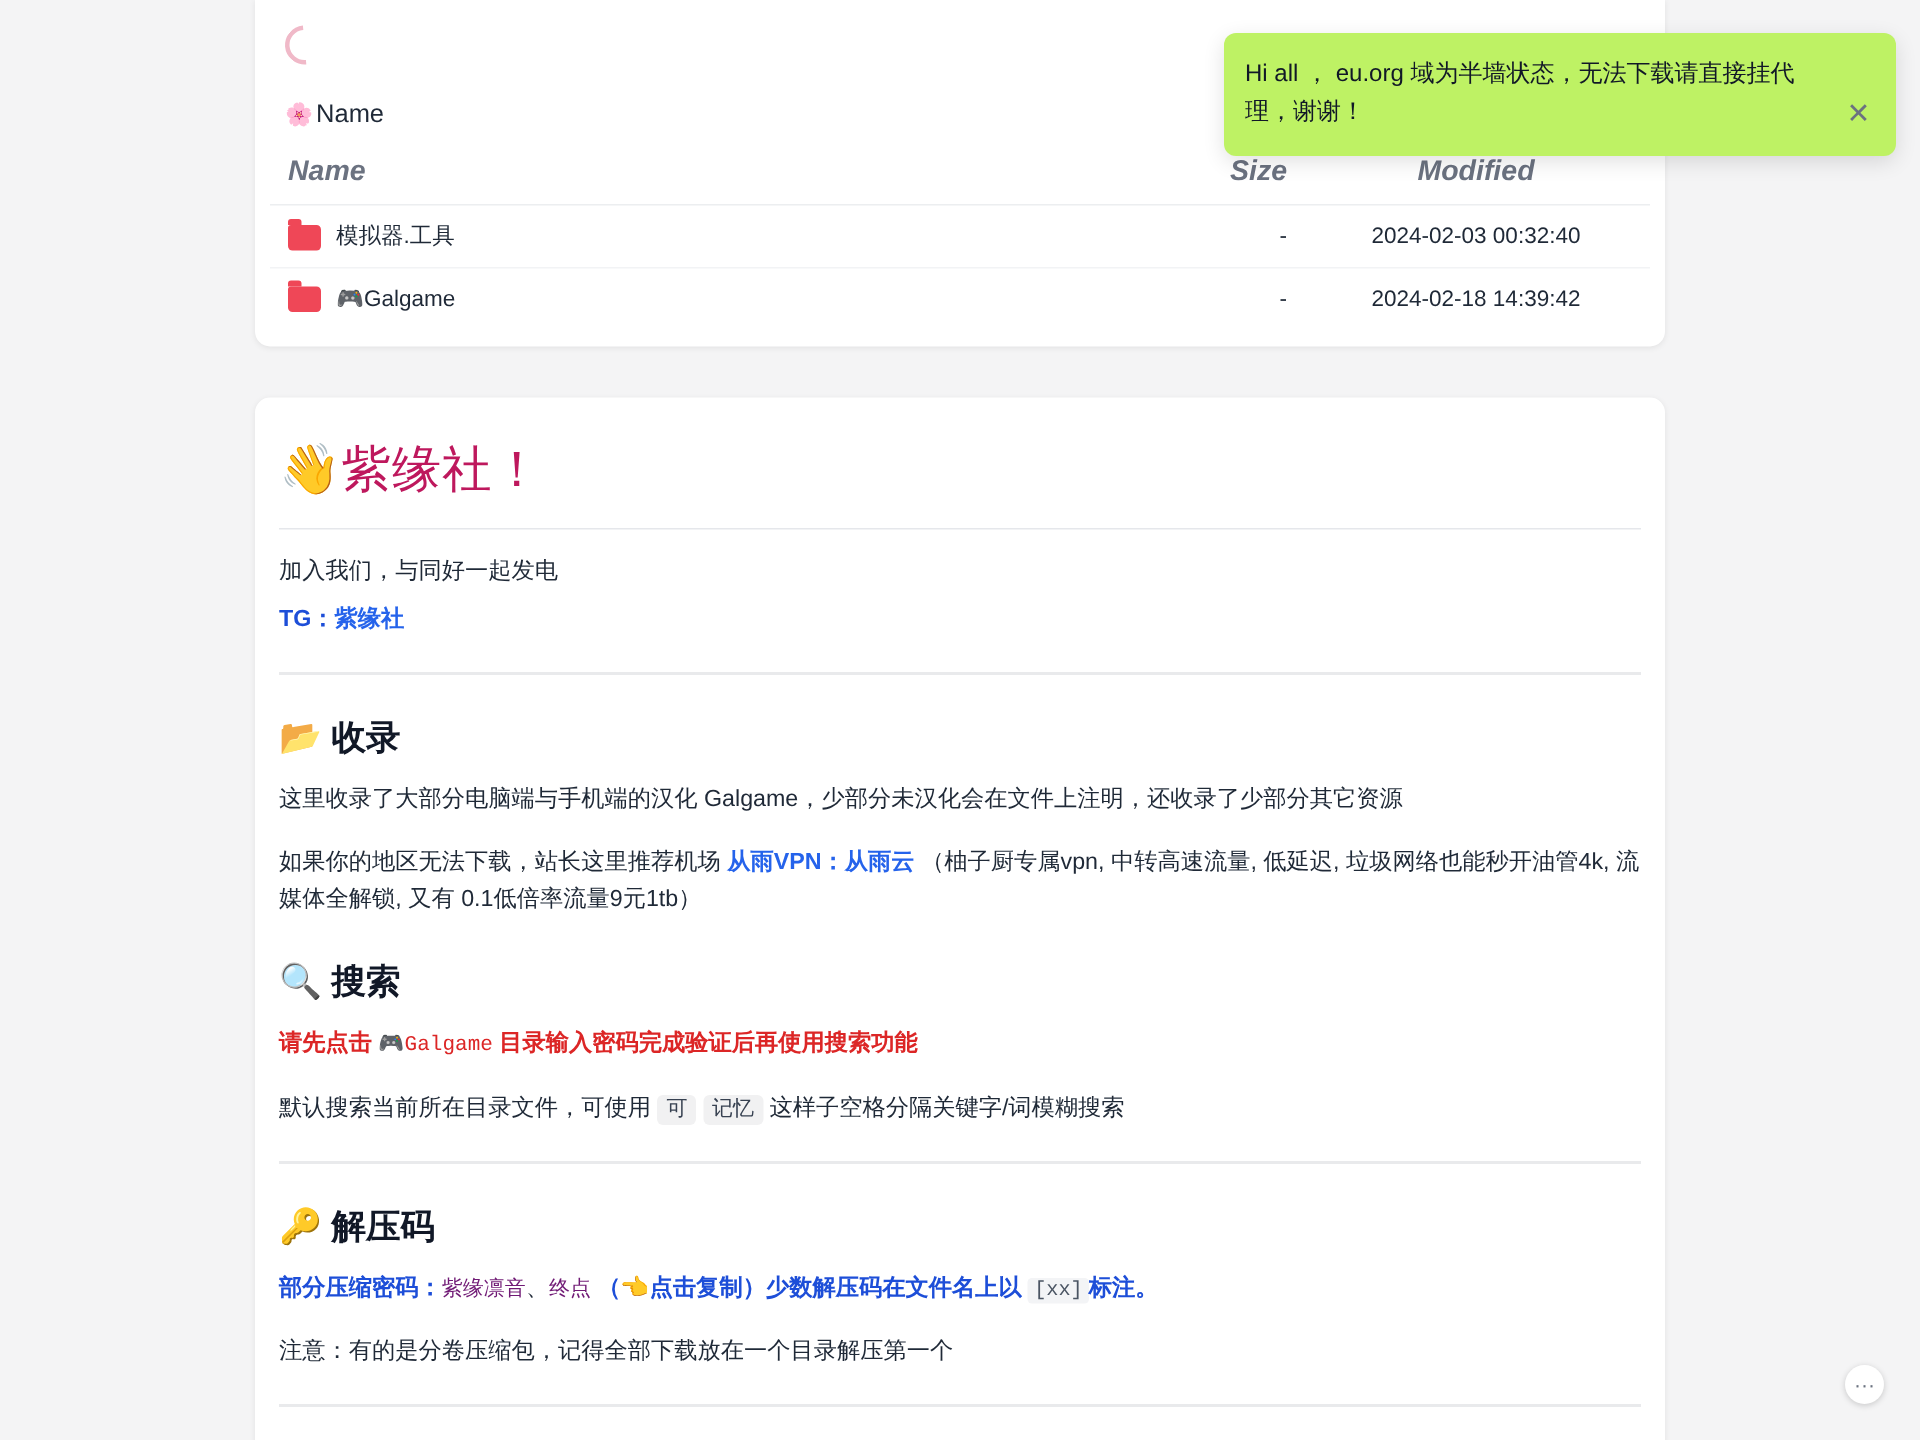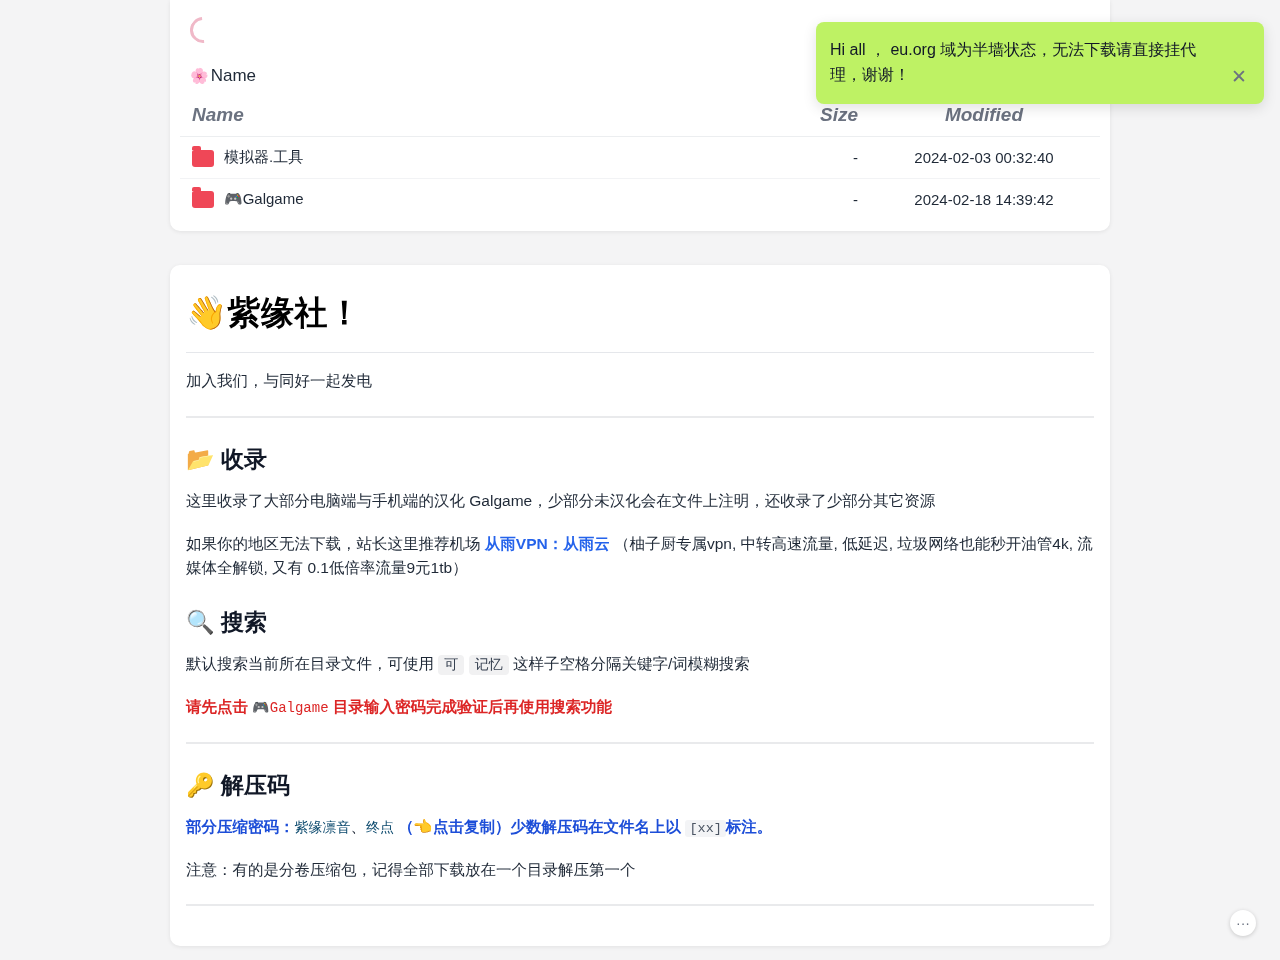--- a/index.html
+++ b/index.html
@@ -105,22 +105,22 @@
     top: 265px;
     width: 940px;
     background: #ffffff;
     border-radius: 10px;
     box-shadow: 0 1px 4px rgba(0,0,0,0.08);
     padding: 18px 16px 20px 16px;
   }
   .readme h1 {
     font-size: 33px;
     margin: 8px 0 16px 0;
-    color: #000000;
-    font-weight: 700;
+    color: #be185d;
+    font-weight: 400;
     letter-spacing: 0.5px;
   }
   .readme h2 {
     font-size: 23px;
     margin: 26px 0 14px 0;
     color: #111827;
     font-weight: 700;
   }
   .hr {
     height: 1px;
@@ -151,21 +151,21 @@
     color: #dc2626;
   }
   code.mono-gray {
     font-family: "Liberation Mono", monospace;
     font-size: 13.5px;
     color: #4b5563;
     background: #f3f4f6;
     border-radius: 3px;
     padding: 1px 4px;
   }
-  .pw { color: #0c4a6e; font-family: "Liberation Mono", monospace; font-size: 14px; }
+  .pw { color: #701a75; font-family: "Liberation Mono", monospace; font-size: 14px; }
   .blue-strong { color: #1d4ed8; font-weight: 600; }
 
   
   .toast {
     position: absolute;
     right: 16px;
     top: 22px;
     width: 448px;
     background: #bef264;
     border-radius: 8px;
@@ -269,43 +269,46 @@
       </tbody>
     </table>
   </div>
 
   <div class="readme">
 
     <h1>👋紫缘社！</h1>
     <div class="hr"></div>
 
     <p class="tight">加入我们，与同好一起发电</p>
+    <p>
+      <span class="blue-strong">TG：</span><a class="link" href="#">紫缘社</a>
+    </p>
 
     <div class="hr thick"></div>
 
     <h2>📂 收录</h2>
     <p>这里收录了大部分电脑端与手机端的汉化 Galgame，少部分未汉化会在文件上注明，还收录了少部分其它资源</p>
     <p>
       <span>如果你的地区无法下载，站长这里推荐机场</span>
       <a class="link" href="#">从雨VPN：从雨云</a>
       <span>（柚子厨专属vpn, 中转高速流量, 低延迟, 垃圾网络也能秒开油管4k, 流媒体全解锁, 又有 0.1低倍率流量9元1tb）</span>
     </p>
 
     <h2>🔍 搜索</h2>
+    <p>
+      <span class="red-note">请先点击</span>
+      <code class="inline">🎮Galgame</code>
+      <span class="red-note">目录输入密码完成验证后再使用搜索功能</span>
+    </p>
     <p>
       <span>默认搜索当前所在目录文件，可使用</span>
       <code class="kbd">可</code>
       <code class="kbd">记忆</code>
       <span>这样子空格分隔关键字/词模糊搜索</span>
     </p>
-    <p>
-      <span class="red-note">请先点击</span>
-      <code class="inline">🎮Galgame</code>
-      <span class="red-note">目录输入密码完成验证后再使用搜索功能</span>
-    </p>
 
     <div class="hr thick"></div>
 
     <h2>🔑 解压码</h2>
     <p>
       <span class="blue-strong">部分压缩密码：</span><span class="pw">紫缘凛音</span><span>、</span><span class="pw">终点</span>
       <span class="blue-strong">（👈点击复制）少数解压码在文件名上以</span>
       <code class="mono-gray">[xx]</code><span class="blue-strong">标注。</span>
     </p>
     <p>注意：有的是分卷压缩包，记得全部下载放在一个目录解压第一个</p>

